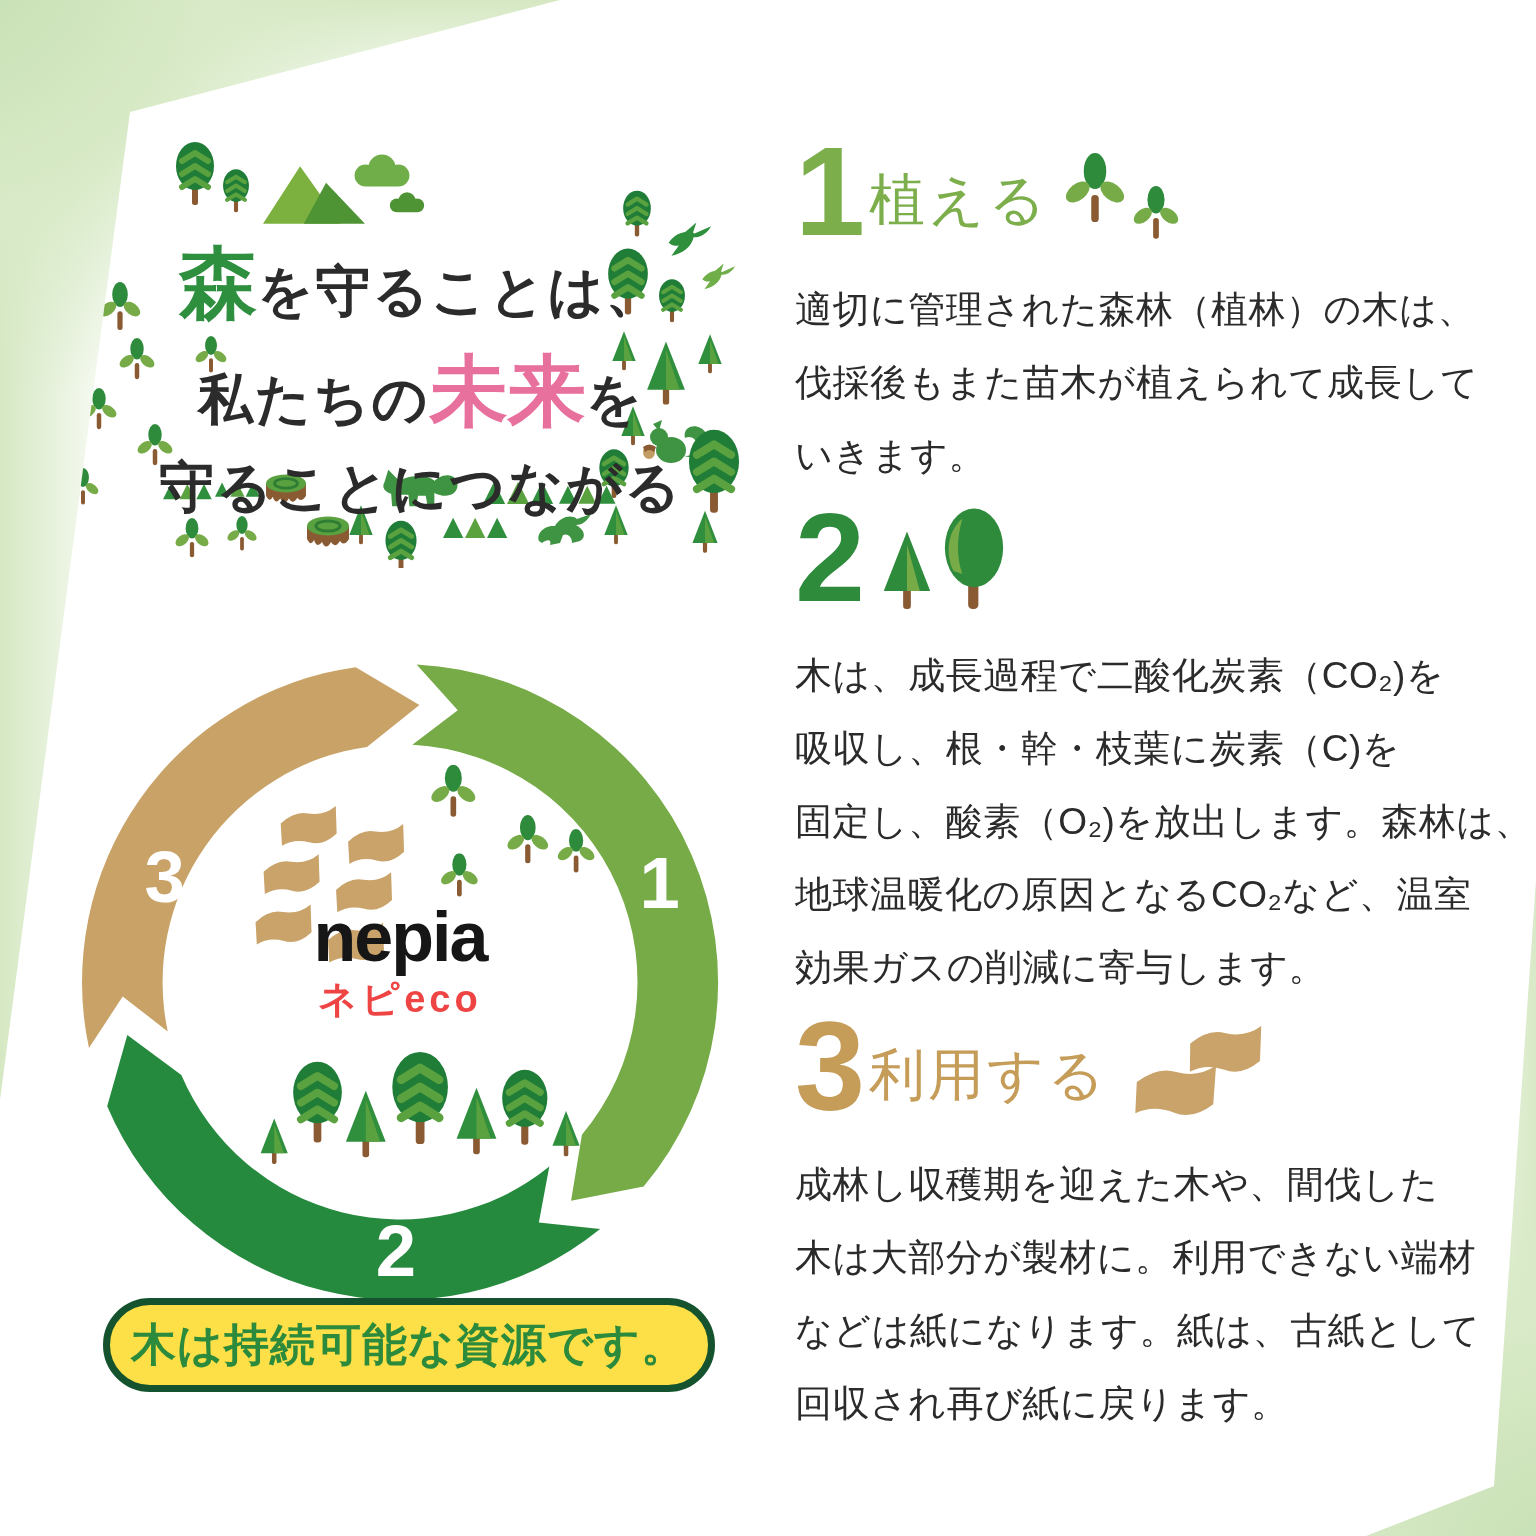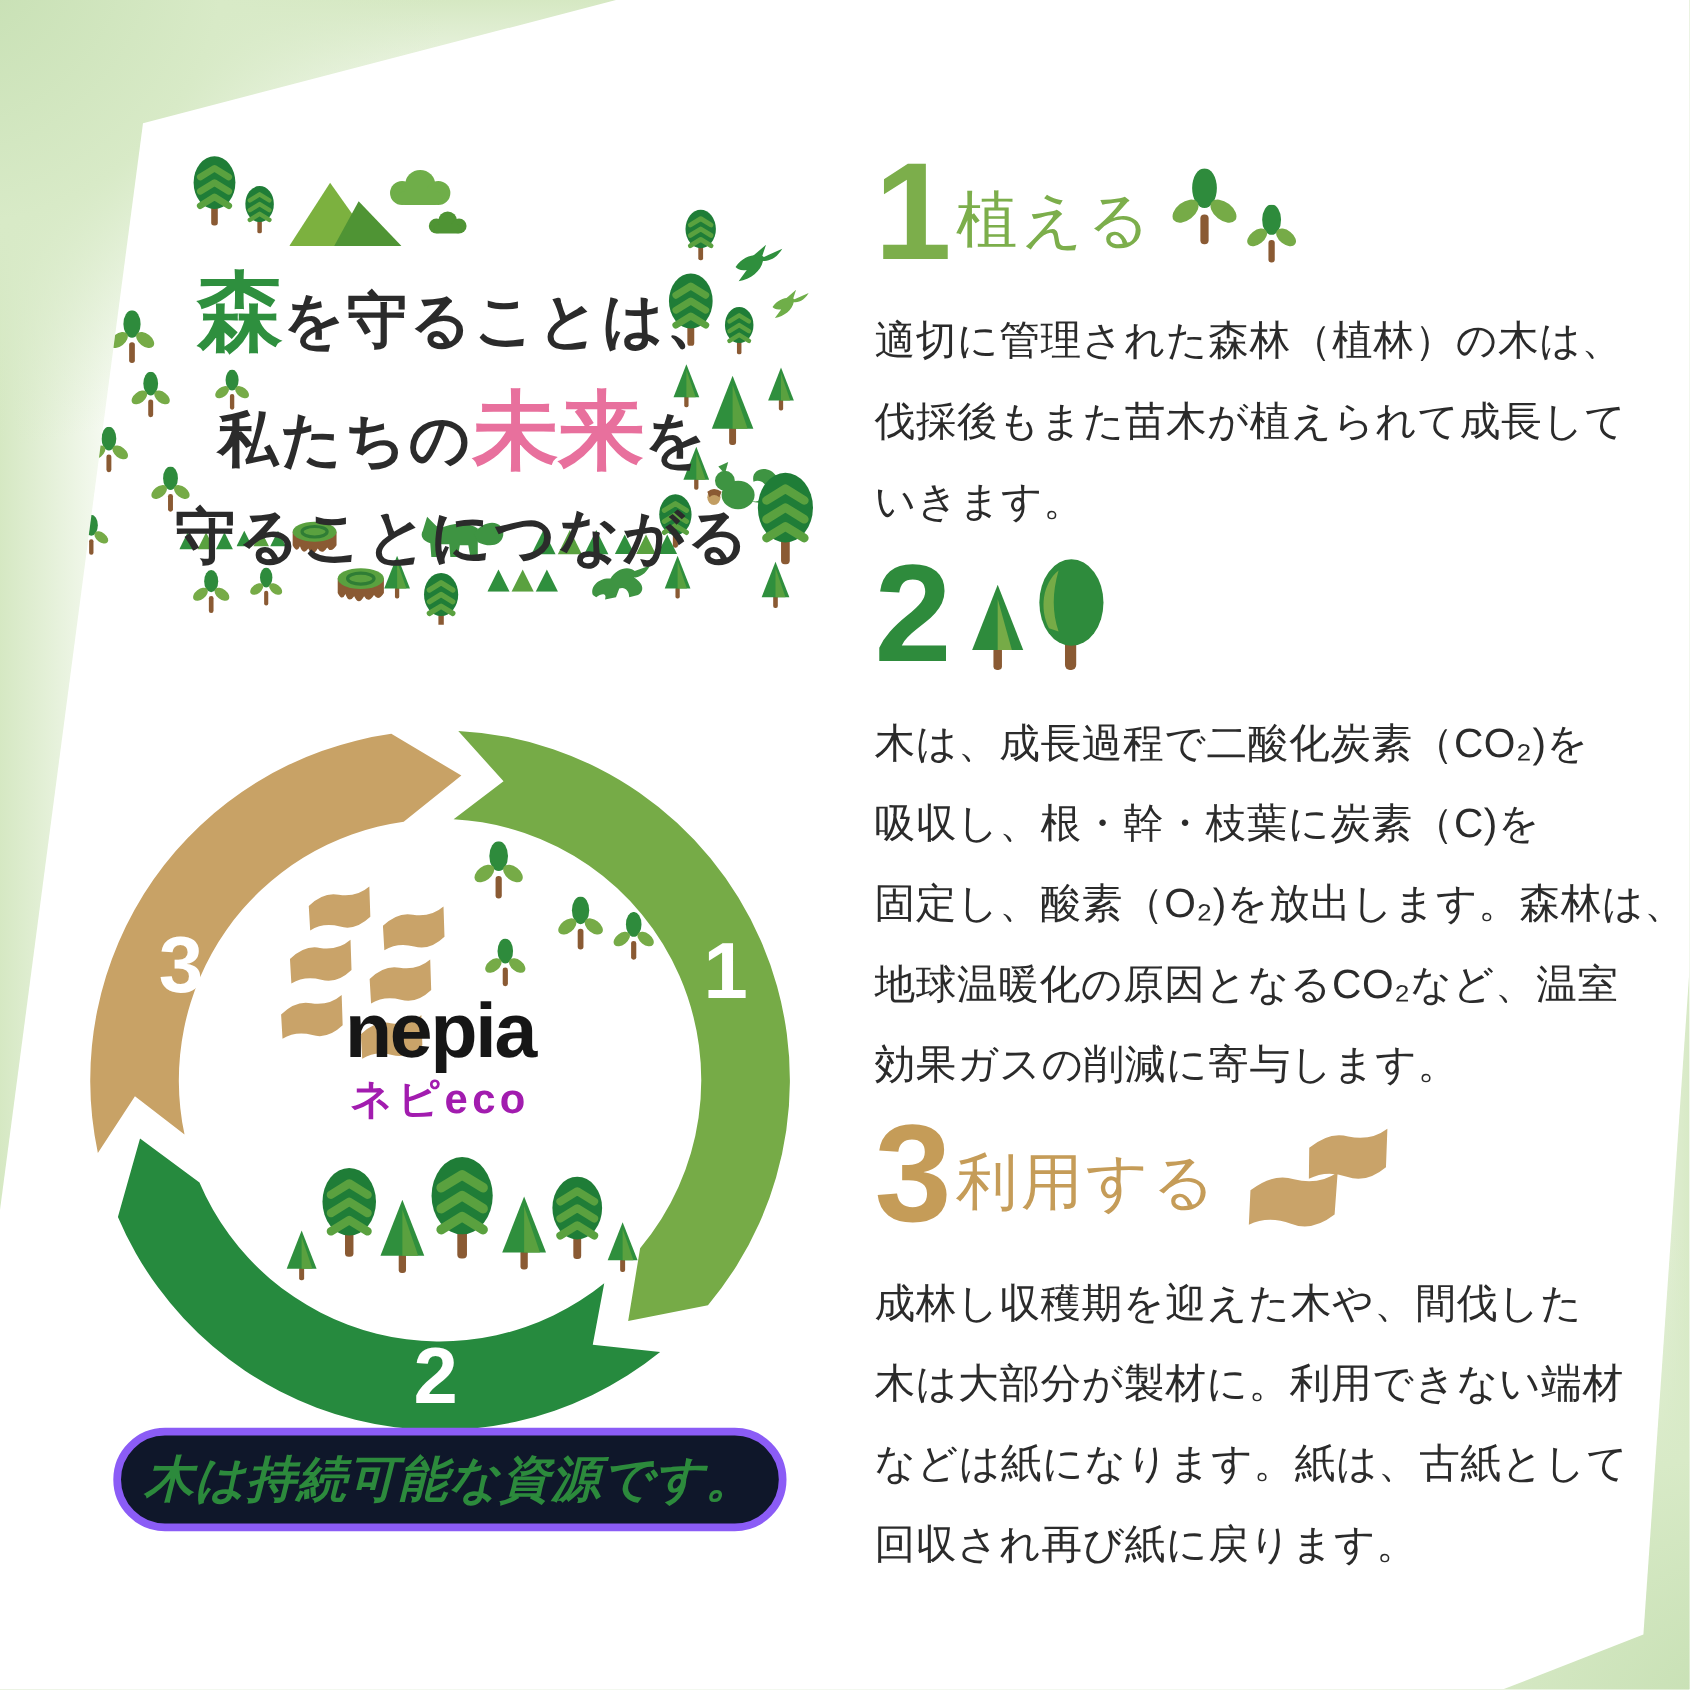--- a/index.html
+++ b/index.html
@@ -26,24 +26,24 @@
   .hl-big{font-size:78px;letter-spacing:0;}
   .hl-green{color:#2e8f3e;}
   .hl-pink{color:#e8709d;}
 
   
   .cycle{position:absolute;left:78px;top:658px;width:644px;height:652px;}
   .cycle svg.ring{position:absolute;inset:0;}
   .cycle .num{font-weight:700;fill:#ffffff;font-size:72px;}
   .logo{position:absolute;left:50%;top:244px;transform:translateX(-50%);text-align:center;}
   .logo-main{font-size:70px;font-weight:700;color:#161616;letter-spacing:-2px;line-height:1;}
-  .logo-sub{font-size:38px;font-weight:700;color:#a21caf;letter-spacing:4px;margin-top:2px;}
-
-  .badge{position:absolute;left:103px;top:1298px;width:612px;height:94px;border:7px solid #8b5cf6;
-         border-radius:50px;box-sizing:border-box;display:flex;align-items:center;justify-content:center;background:#0f172a;font-style:italic;}
+  .logo-sub{font-size:38px;font-weight:700;color:#ef4444;letter-spacing:4px;margin-top:2px;}
+
+  .badge{position:absolute;left:103px;top:1298px;width:612px;height:94px;border:7px solid #14532d;
+         border-radius:50px;box-sizing:border-box;display:flex;align-items:center;justify-content:center;background:#fde047;}
   .badge span{font-size:45px;font-weight:700;color:#2c8a3c;letter-spacing:1px;}
 
   
   .sec{position:absolute;left:795px;width:745px;}
   .sec1{top:142px;} .sec2{top:507px;} .sec3{top:1017px;}
   .sec-head{display:flex;align-items:flex-end;}
   .num-big{font-size:126px;font-weight:700;line-height:.8;}
   .sec-title{font-size:56px;font-weight:400;letter-spacing:3px;padding-bottom:4px;margin-left:4px;}
   .sec1 .num-big,.sec1 .sec-title{color:#7cae4b;}
   .sec2 .num-big,.sec2 .sec-title{color:#2e8b3c;}

